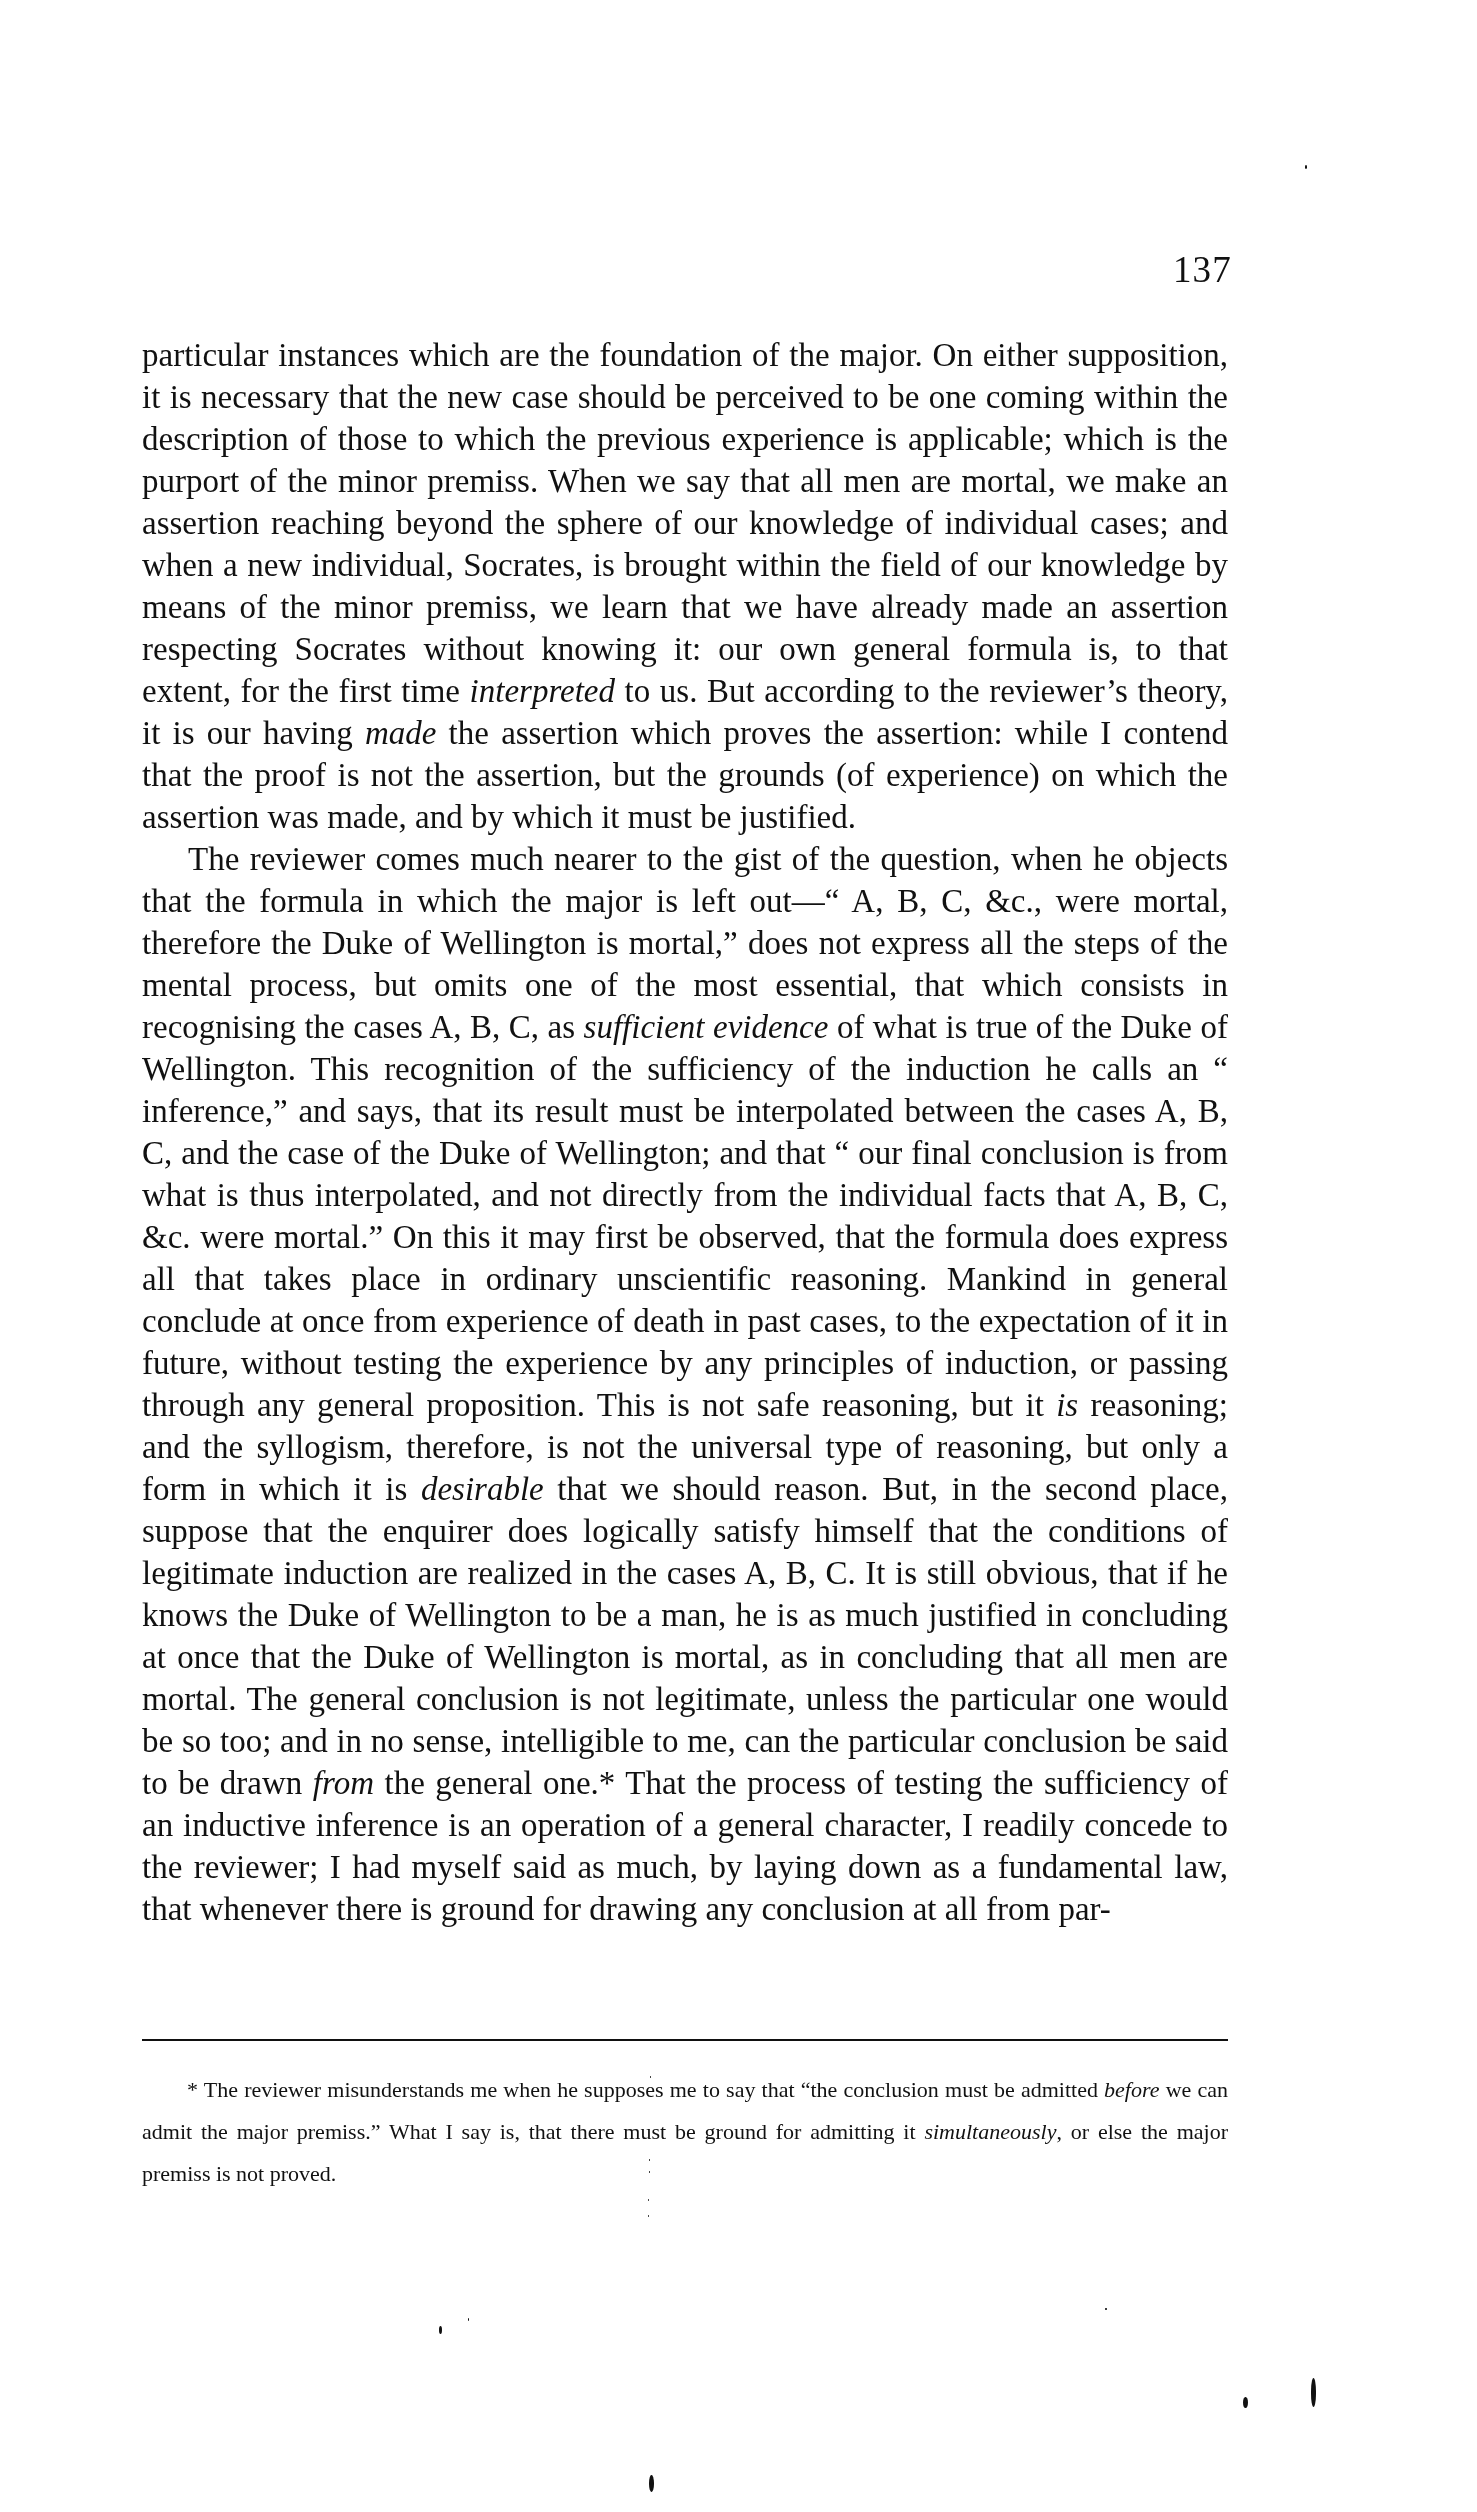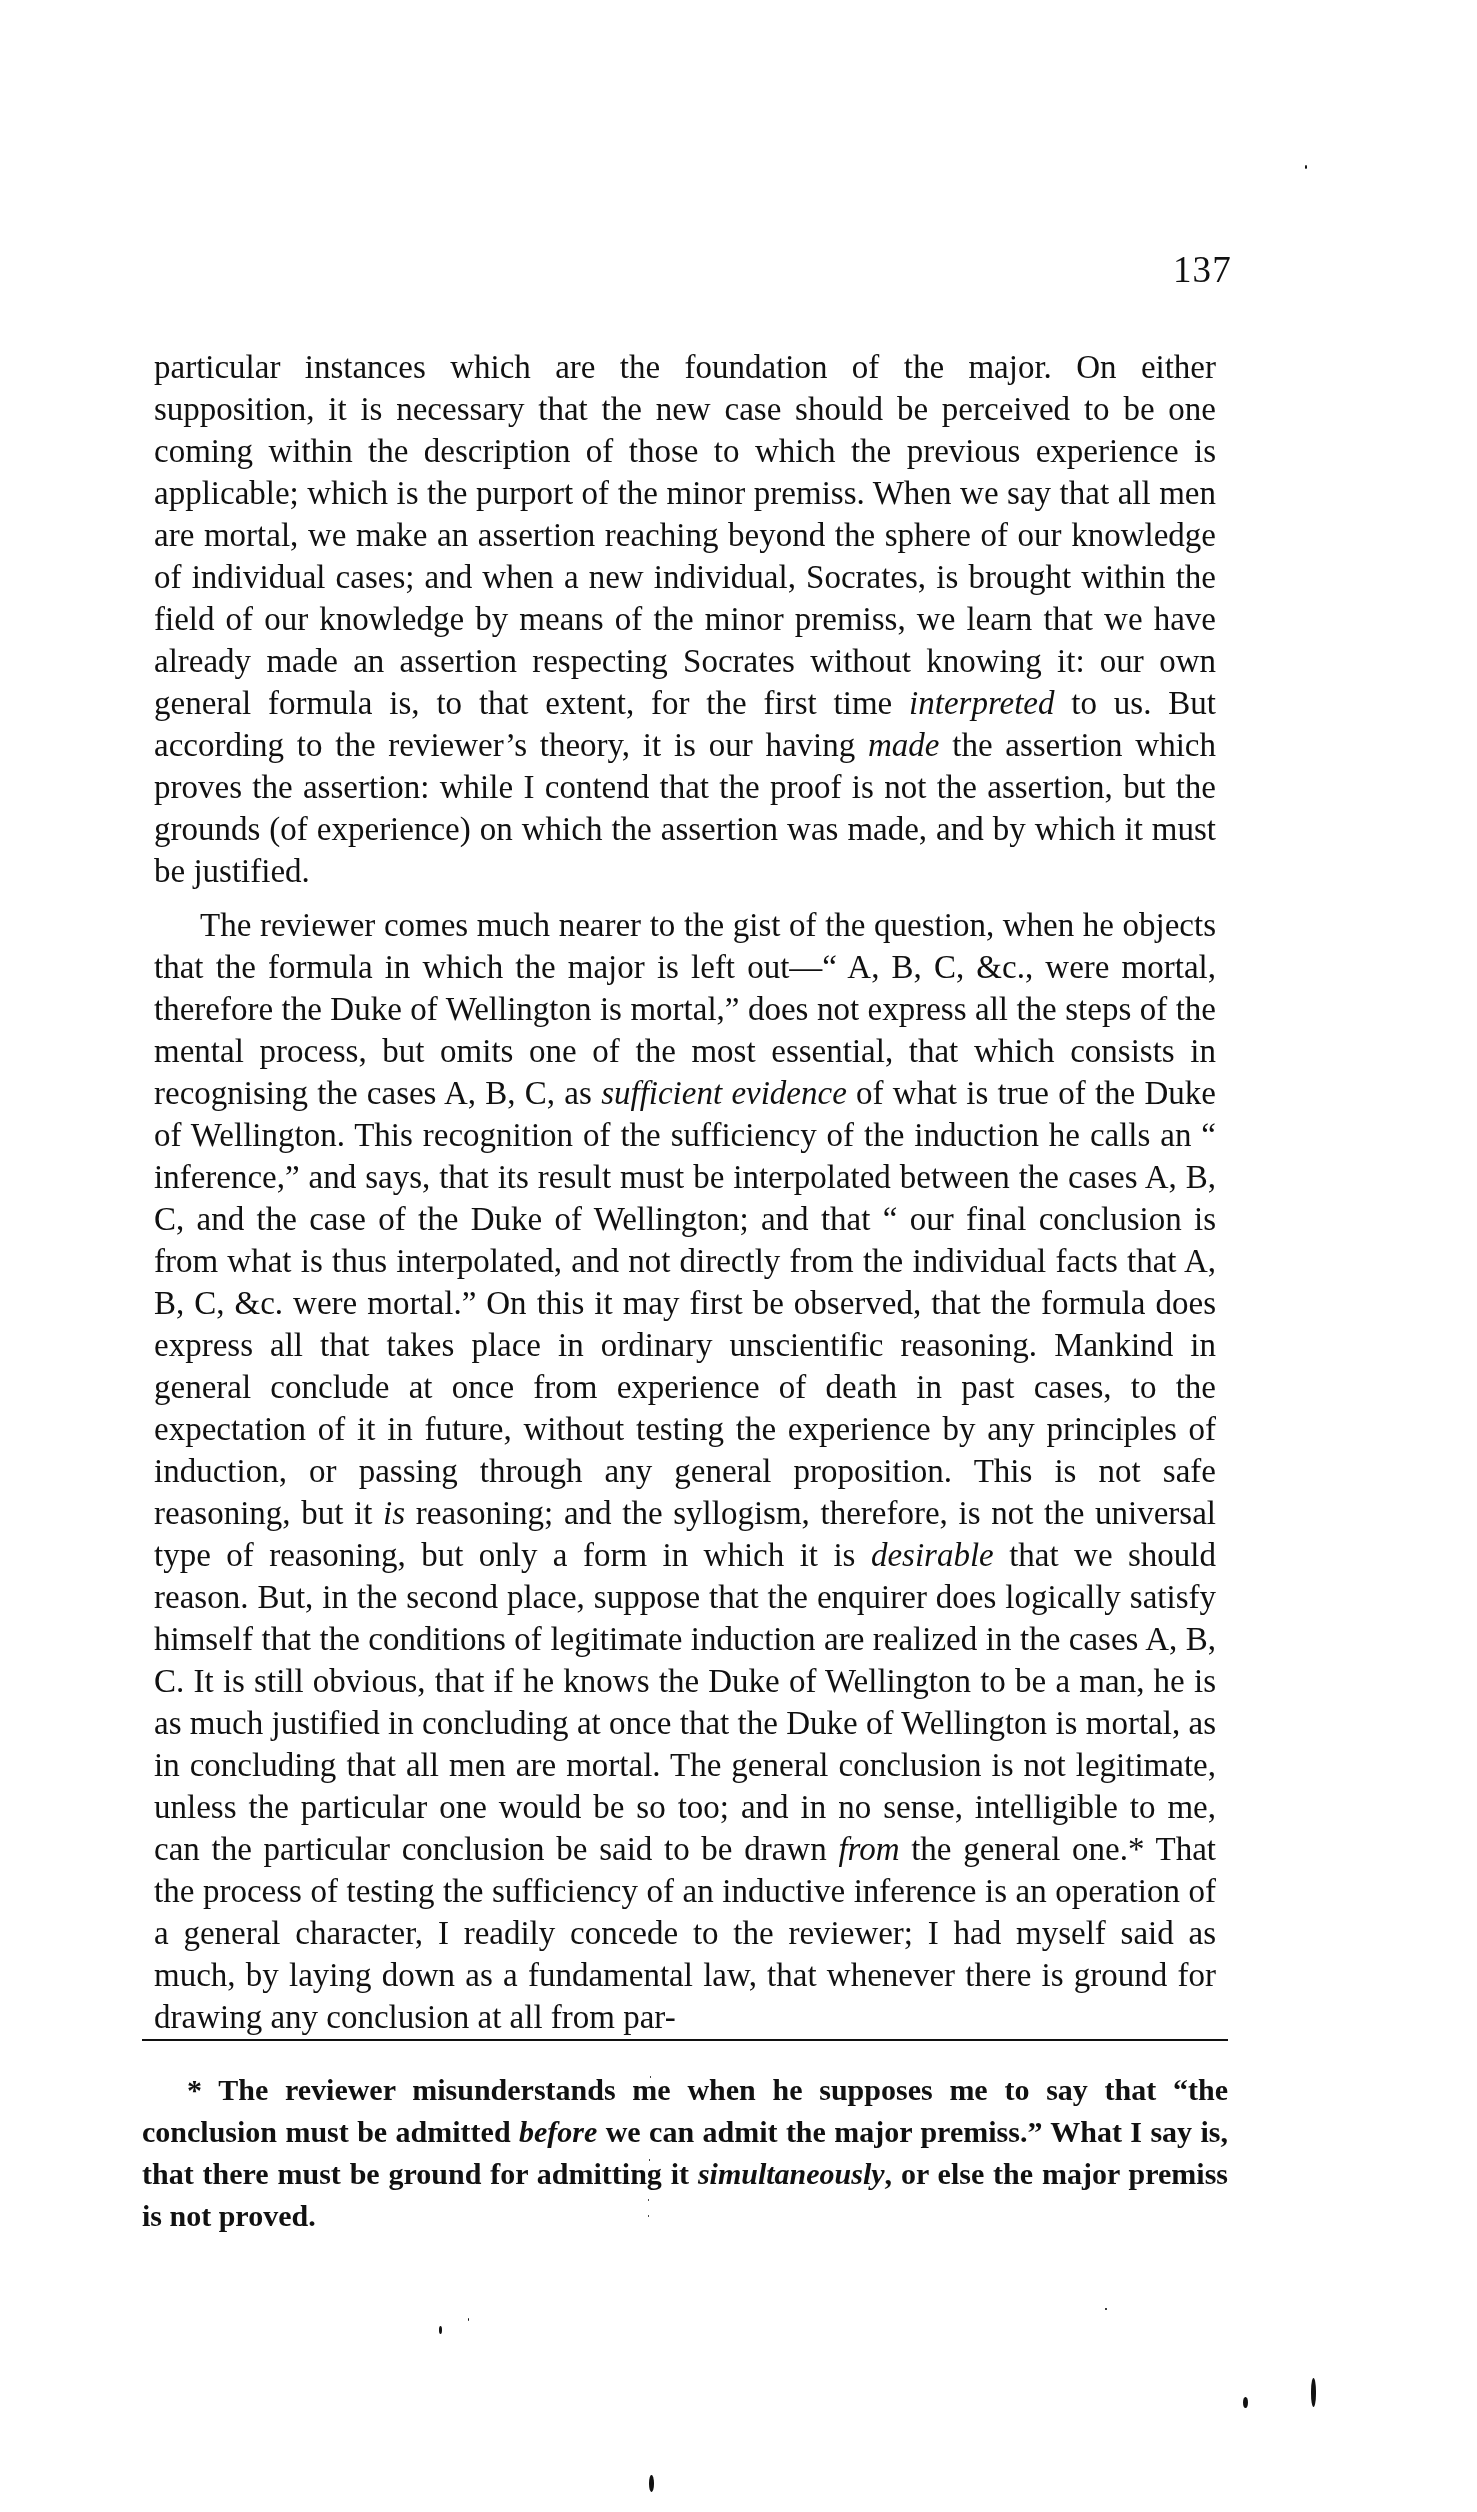--- a/index.html
+++ b/index.html
@@ -10,29 +10,29 @@
   .page-header {
     position: absolute; left: 256px; top: 253px; width: 976px; height: 42px;
     font-size: 27px; letter-spacing: 4.2px; line-height: 42px;
   }
   .running-title { position: absolute; left: 0; top: 0; }
   .page-number { position: absolute; right: 0; top: -3.6px; font-size: 37px; letter-spacing: 1.2px; }
   .body-text {
     position: absolute; left: 142px; top: 334px; width: 1086px;
     font-size: 33px; line-height: 42px; text-align: justify;
   }
-  .body-text p { margin: 12px; text-indent: 0; }
+  .body-text p { margin: 0; text-indent: 0; }
   .body-text p.indent { text-indent: 46px; }
   .body-text em { font-style: italic; }
   .footnote-rule {
     position: absolute; left: 142px; top: 2039px; width: 1086px; height: 2.4px; background: #111;
   }
   .footnote {
     position: absolute; left: 142px; top: 2069px; width: 1086px;
-    font-size: 30px; line-height: 42px; text-align: justify; text-indent: 45px; font-weight: bold;
+    font-size: 22px; line-height: 42px; text-align: justify; text-indent: 45px;
   }
   .speck { position: absolute; background: #111; border-radius: 50%; }
 </style>
 </head>
 <body>
 
 <div class="page-header">
   <span class="page-number">137</span>
 </div>
 

